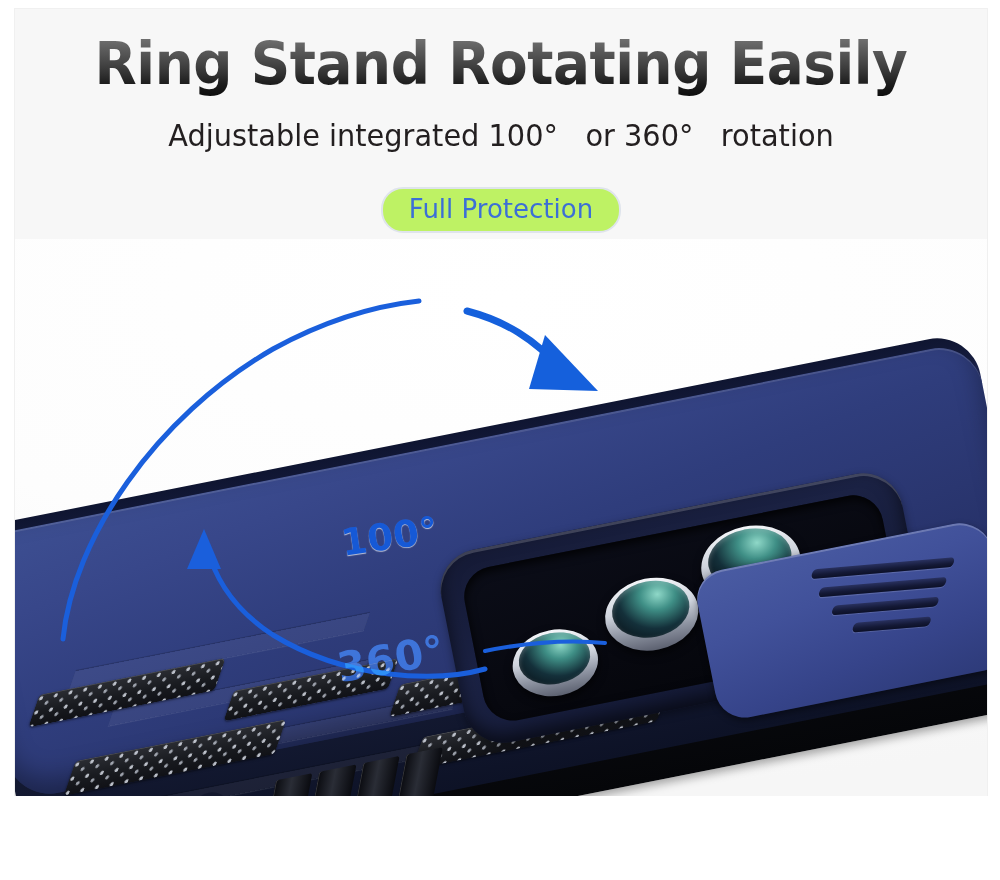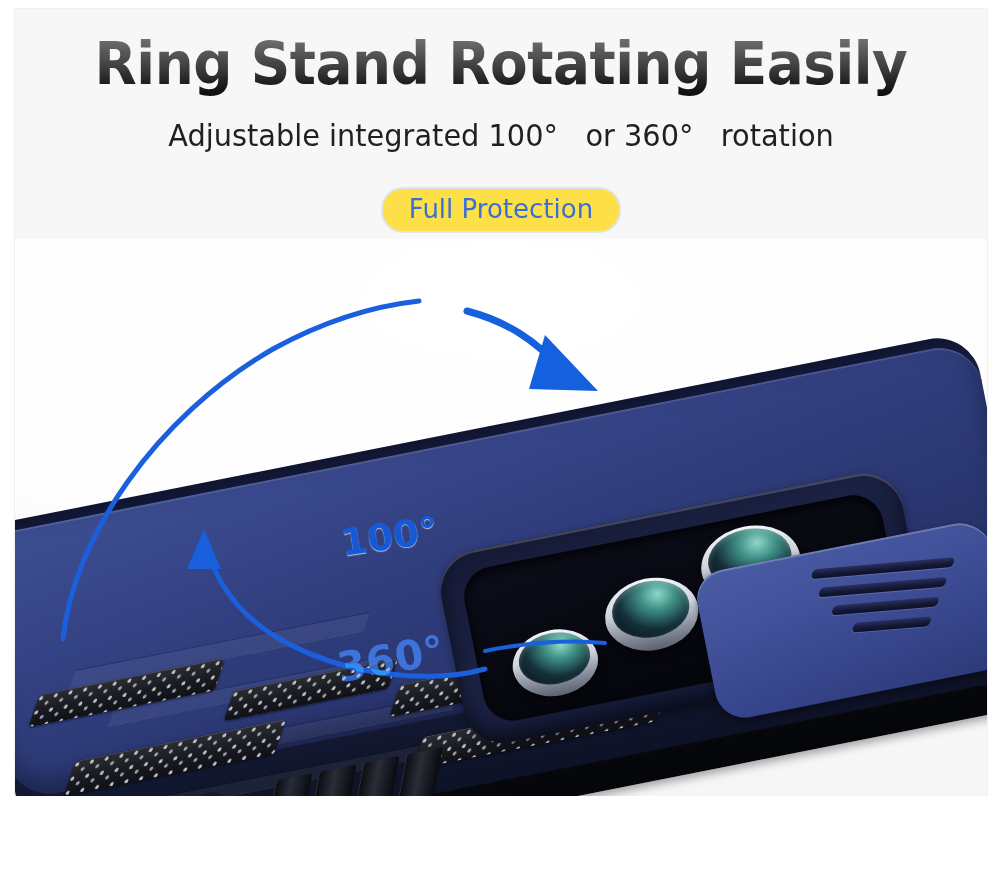--- a/index.html
+++ b/index.html
@@ -77,21 +77,21 @@
     position: absolute;
     left: 0; top: 178px;
     width: 972px;
     text-align: center;
   }
   .badge {
     display: inline-block;
     padding: 5px 26px 7px;
     border: 2px solid #dfe4ec;
     border-radius: 22px;
-    background: #fde047;
+    background: #bef264;
     font-family: "DejaVu Sans", sans-serif;
     font-size: 26px;
     line-height: 30px;
     color: #3c6fd6;
     white-space: nowrap;
   }
 
   
   .stage {
     position: absolute;

